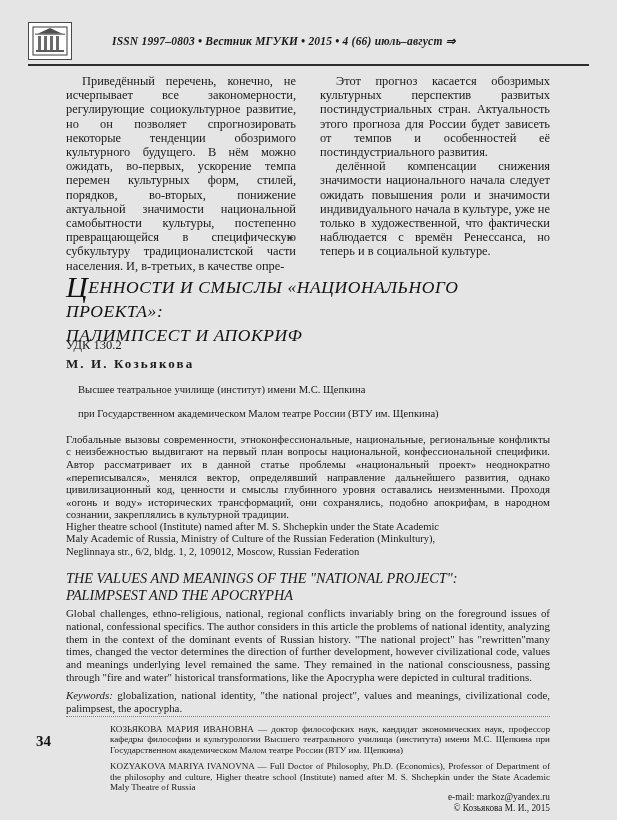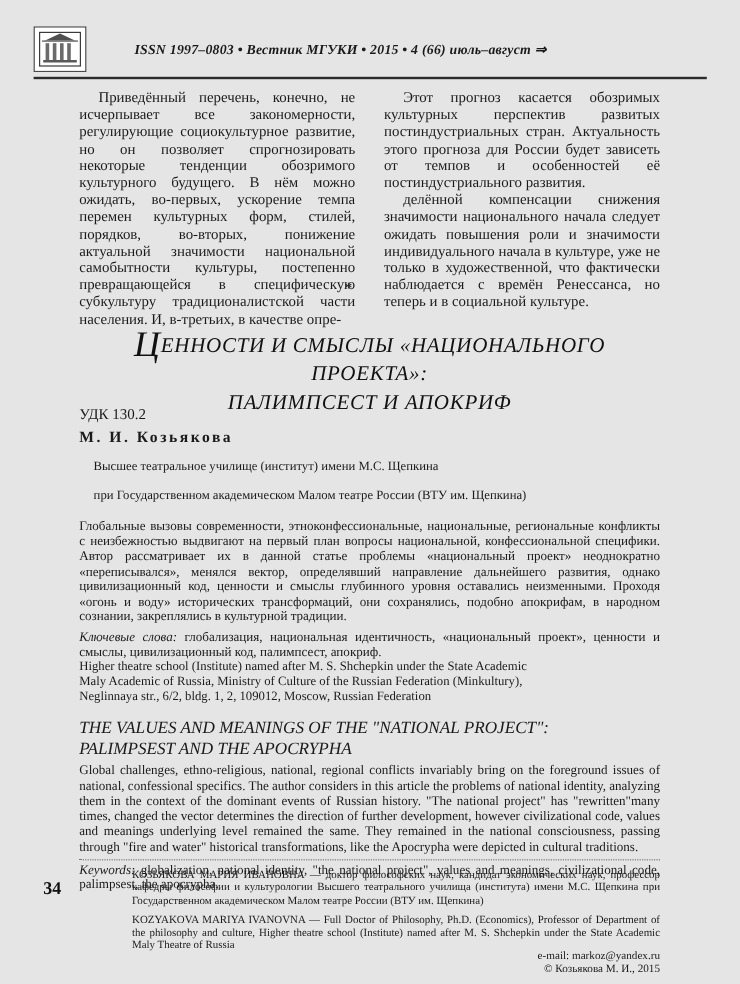--- a/index.html
+++ b/index.html
@@ -85,21 +85,21 @@
     font-size: 13px;
     color: #222;
   }
 
   
   .title-block {
     position: absolute;
     left: 66px;
     top: 275px;
     width: 484px;
-    text-align: center;
+    text-align: left;
   }
   .title-line {
     font-family: "Liberation Serif", serif;
     font-style: italic;
     font-size: 17.5px;
     letter-spacing: 0.6px;
     line-height: 24px;
     color: #111;
   }
   .dropcap {
@@ -255,21 +255,20 @@
     <div class="title-line">ПАЛИМПСЕСТ И АПОКРИФ</div>
   </div>
 
   <div class="article">
     <p class="udk">УДК 130.2</p>
     <p class="author-ru">М. И. Козьякова</p>
     <p class="affil">Высшее театральное училище (институт) имени М.С. Щепкина</p>
     <p class="affil">при Государственном академическом Малом театре России (ВТУ им. Щепкина)</p>
 
     <p class="abstract">Глобальные вызовы современности, этноконфессиональные, национальные, региональные конфликты с неизбежностью выдвигают на первый план вопросы национальной, конфессиональной специфики. Автор рассматривает их в данной статье проблемы «национальный проект» неоднократно «переписывался», менялся вектор, определявший направление дальнейшего развития, однако цивилизационный код, ценности и смыслы глубинного уровня оставались неизменными. Проходя «огонь и воду» исторических трансформаций, они сохранялись, подобно апокрифам, в народном сознании, закреплялись в культурной традиции.</p>
-    <p class="keywords"><i>Ключевые слова:</i><span> глобализация, национальная идентичность, «национальный проект», ценности и смыслы, цивилизационный код, палимпсест, апокриф.</span></p>
 
     <p class="affil-en">Higher theatre school (Institute) named after M. S. Shchepkin under the State Academic</p>
     <p class="affil-en">Maly Academic of Russia, Ministry of Culture of the Russian Federation (Minkultury),</p>
     <p class="affil-en">Neglinnaya str., 6/2, bldg. 1, 2, 109012, Moscow, Russian Federation</p>
 
     <div class="title-en">
       <div>THE VALUES AND MEANINGS OF THE "NATIONAL PROJECT":</div>
       <div>PALIMPSEST AND THE APOCRYPHA</div>
     </div>
 

